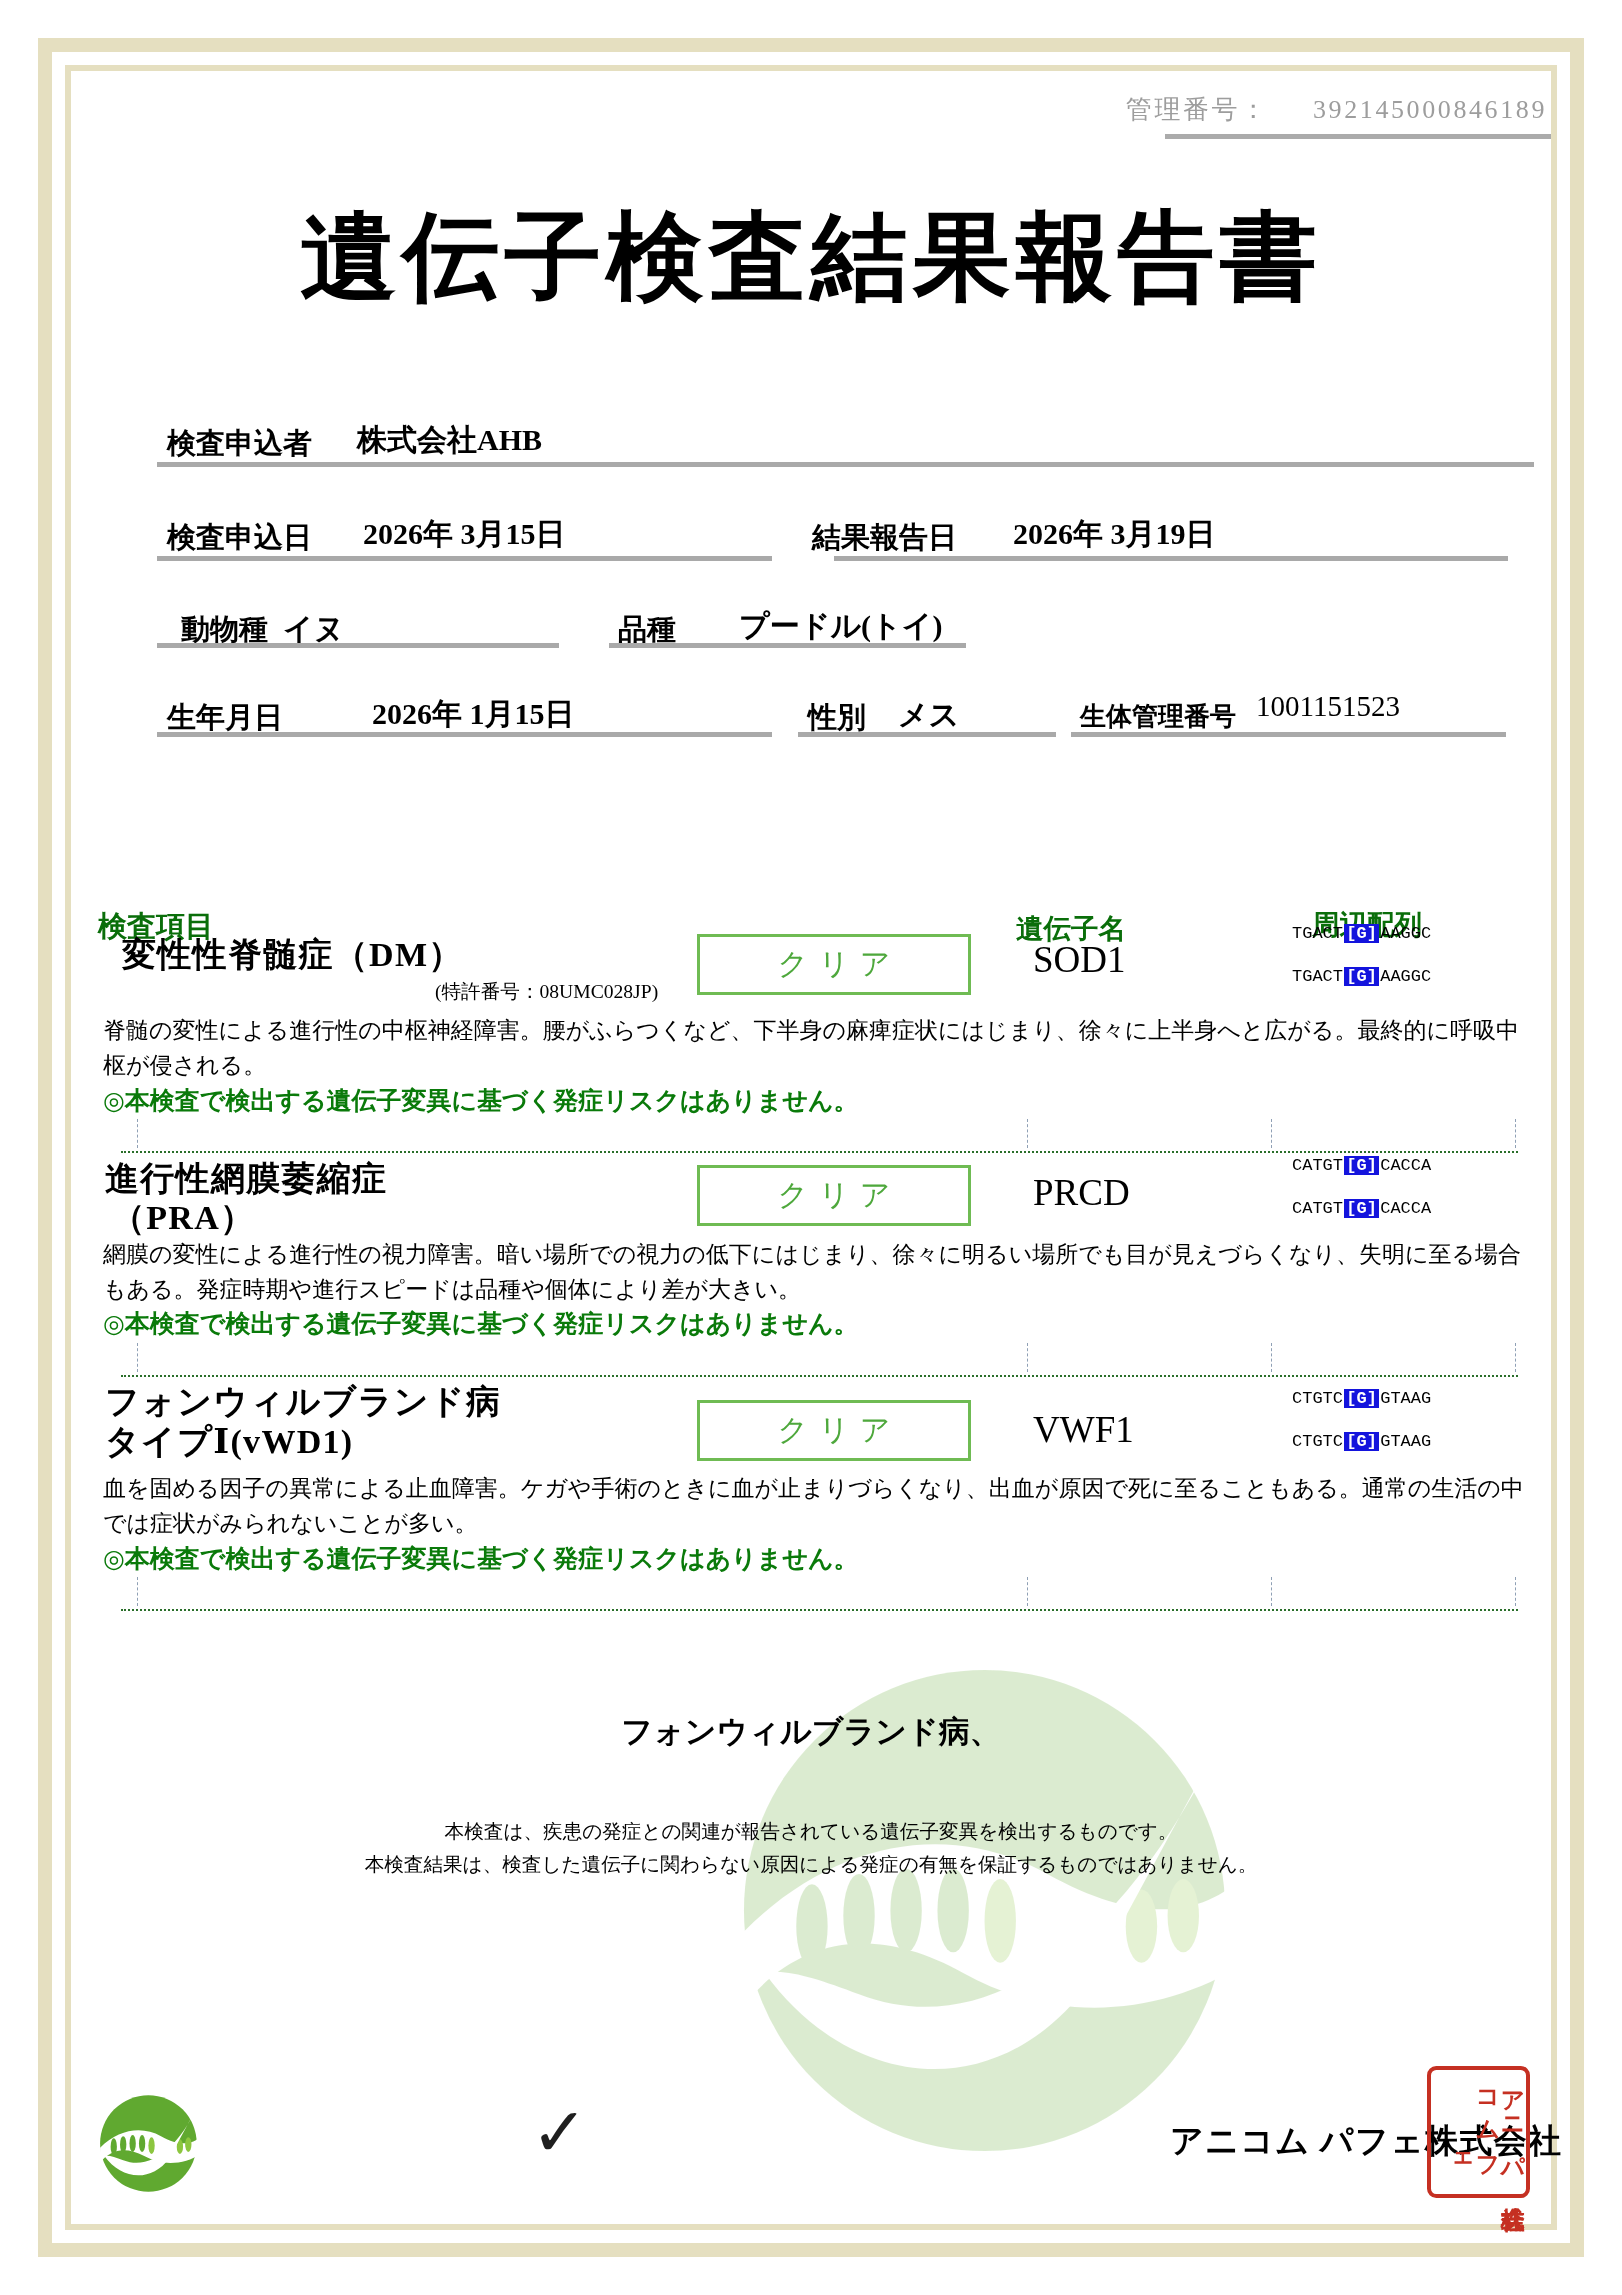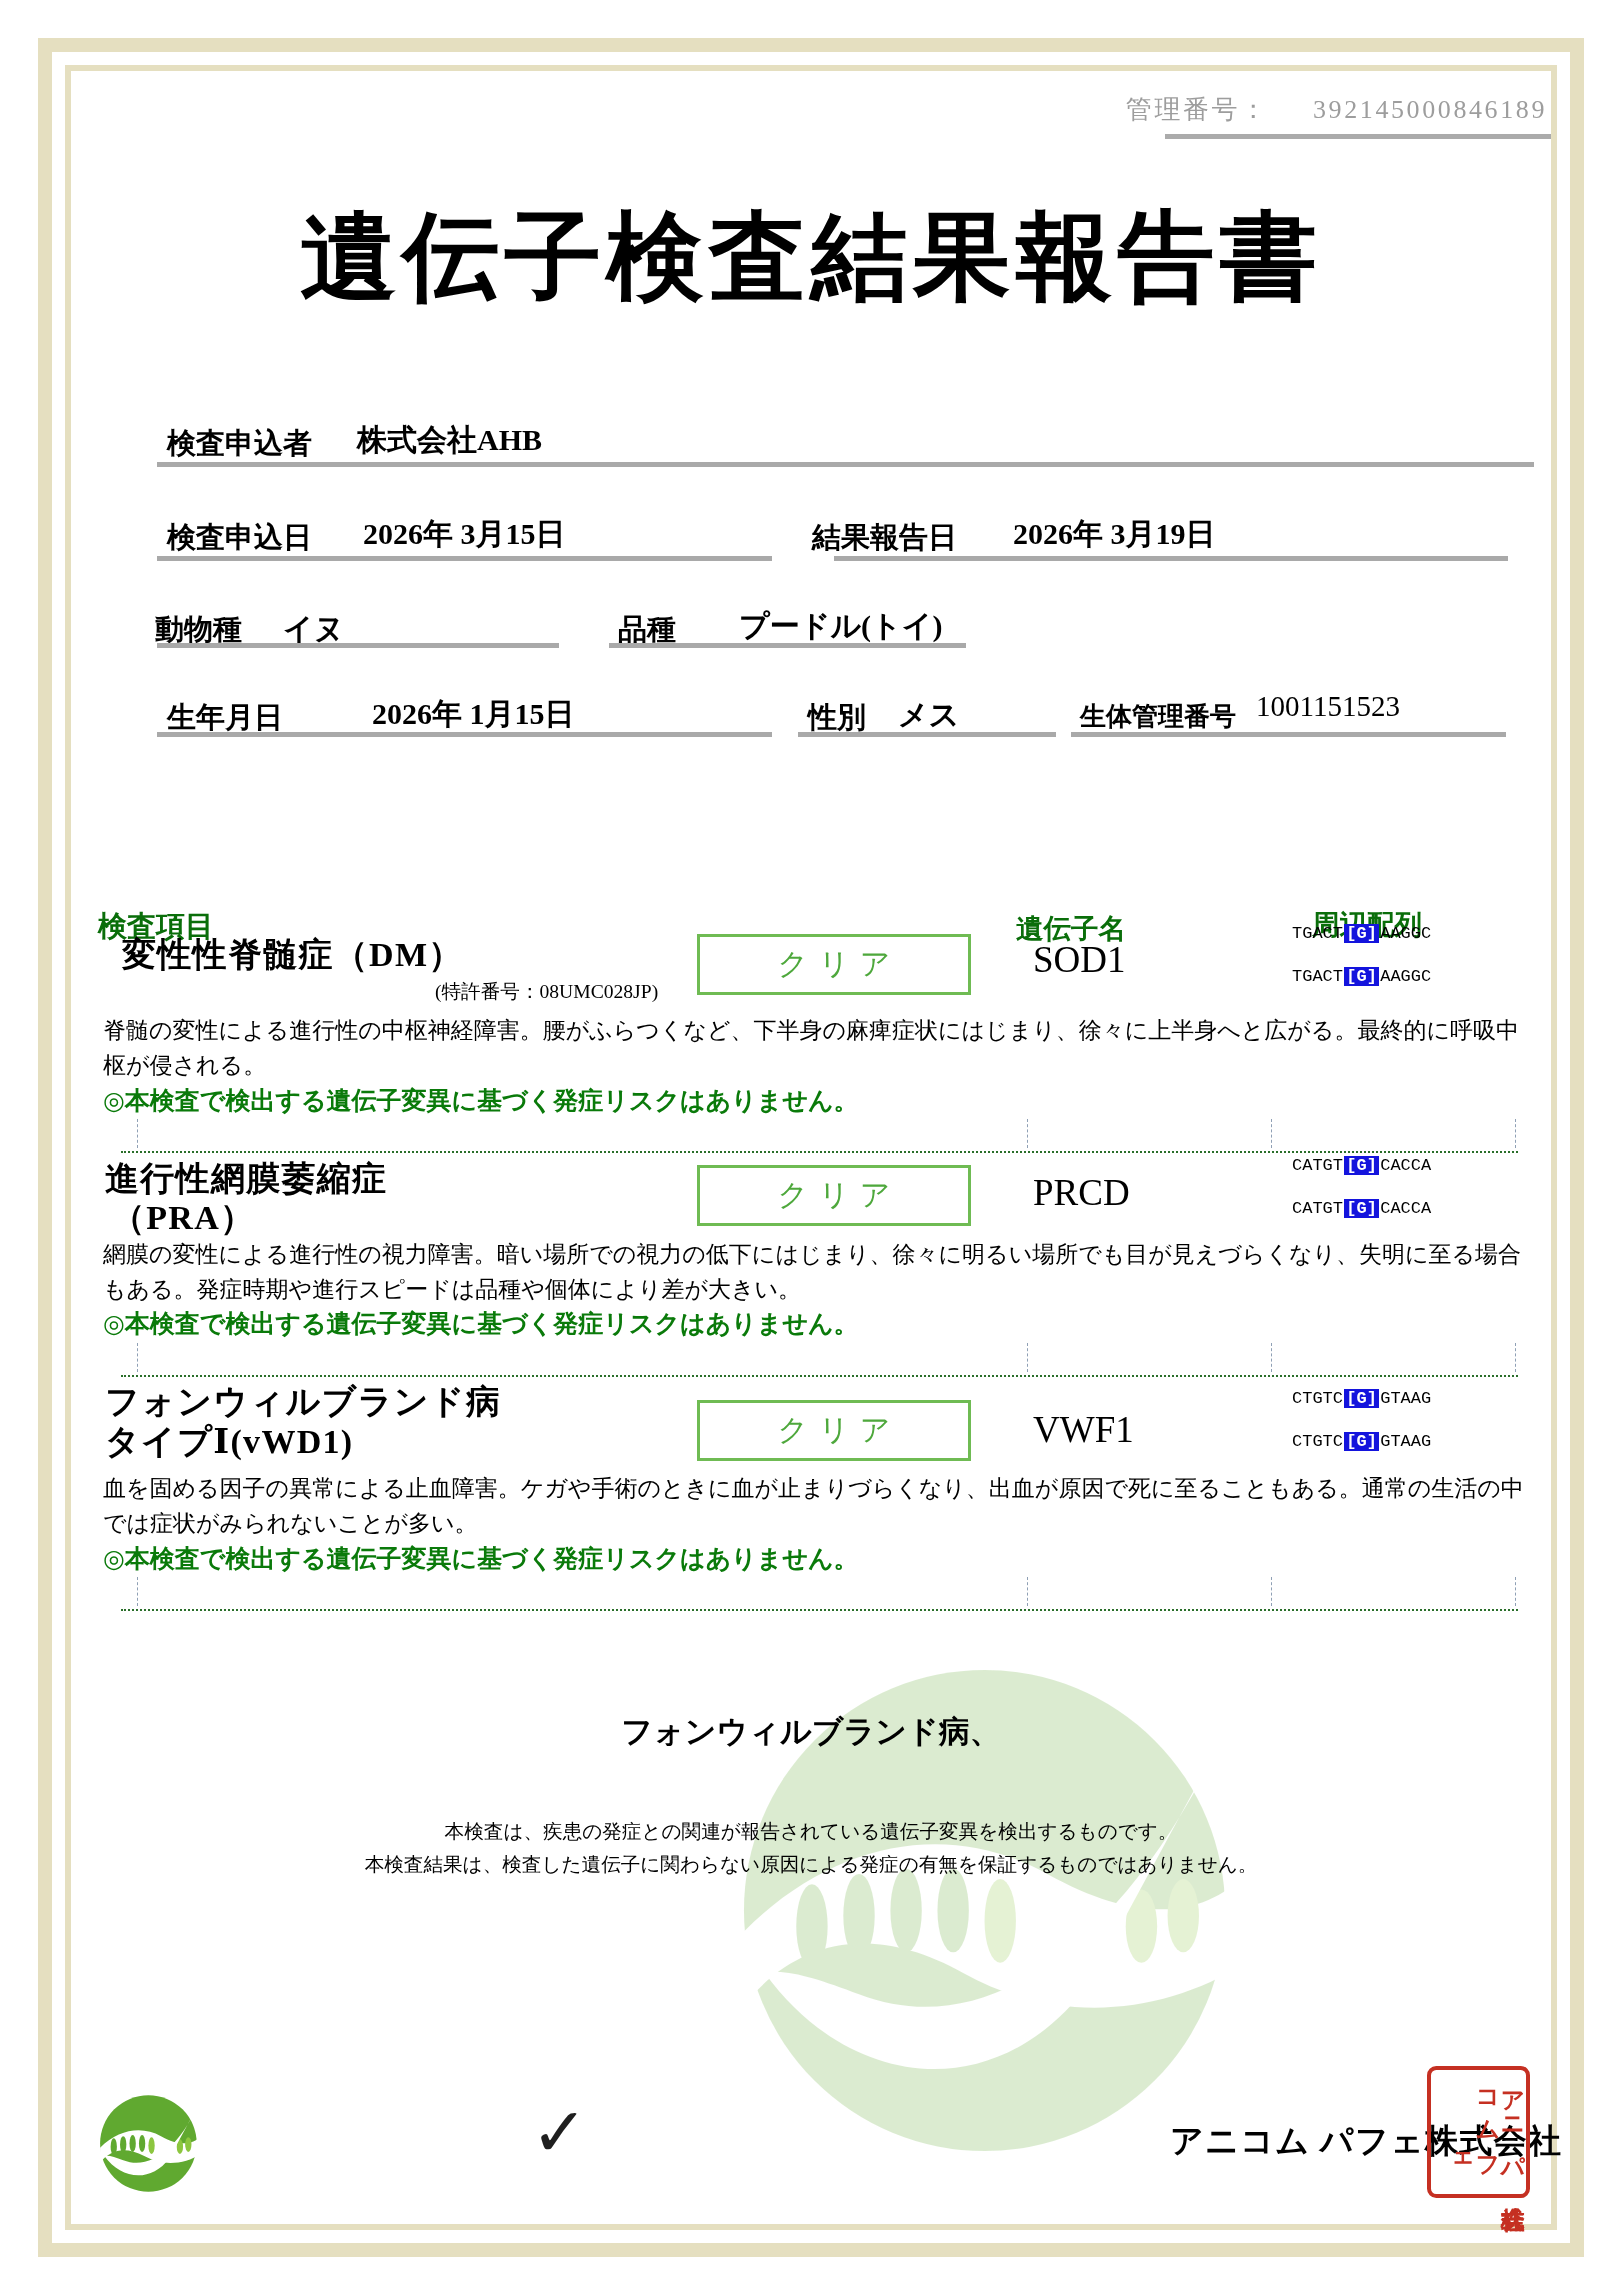--- a/index.html
+++ b/index.html
@@ -88,21 +88,21 @@
   <div class="abs val" style="left:357px;top:420px">株式会社AHB</div>
   <div class="uline" style="left:157px;top:462px;width:1377px"></div>
 
   <div class="abs lbl" style="left:167px;top:518px">検査申込日</div>
   <div class="abs val" style="left:363px;top:514px">2026年 3月15日</div>
   <div class="uline" style="left:157px;top:556px;width:615px"></div>
   <div class="abs lbl" style="left:812px;top:518px">結果報告日</div>
   <div class="abs val" style="left:1013px;top:514px">2026年 3月19日</div>
   <div class="uline" style="left:834px;top:556px;width:674px"></div>
 
-  <div class="abs lbl" style="left:155px;top:610px">動物種</div>
+  <div class="abs lbl" style="left:181px;top:610px">動物種</div>
   <div class="abs val" style="left:283px;top:609px">イヌ</div>
   <div class="uline" style="left:157px;top:643px;width:402px"></div>
   <div class="abs lbl" style="left:618px;top:610px">品種</div>
   <div class="abs val" style="left:739px;top:606px">プードル(トイ)</div>
   <div class="uline" style="left:609px;top:643px;width:357px"></div>
 
   <div class="abs lbl" style="left:167px;top:698px">生年月日</div>
   <div class="abs val" style="left:372px;top:694px">2026年 1月15日</div>
   <div class="uline" style="left:157px;top:732px;width:615px"></div>
   <div class="abs lbl" style="left:808px;top:698px">性別</div>

